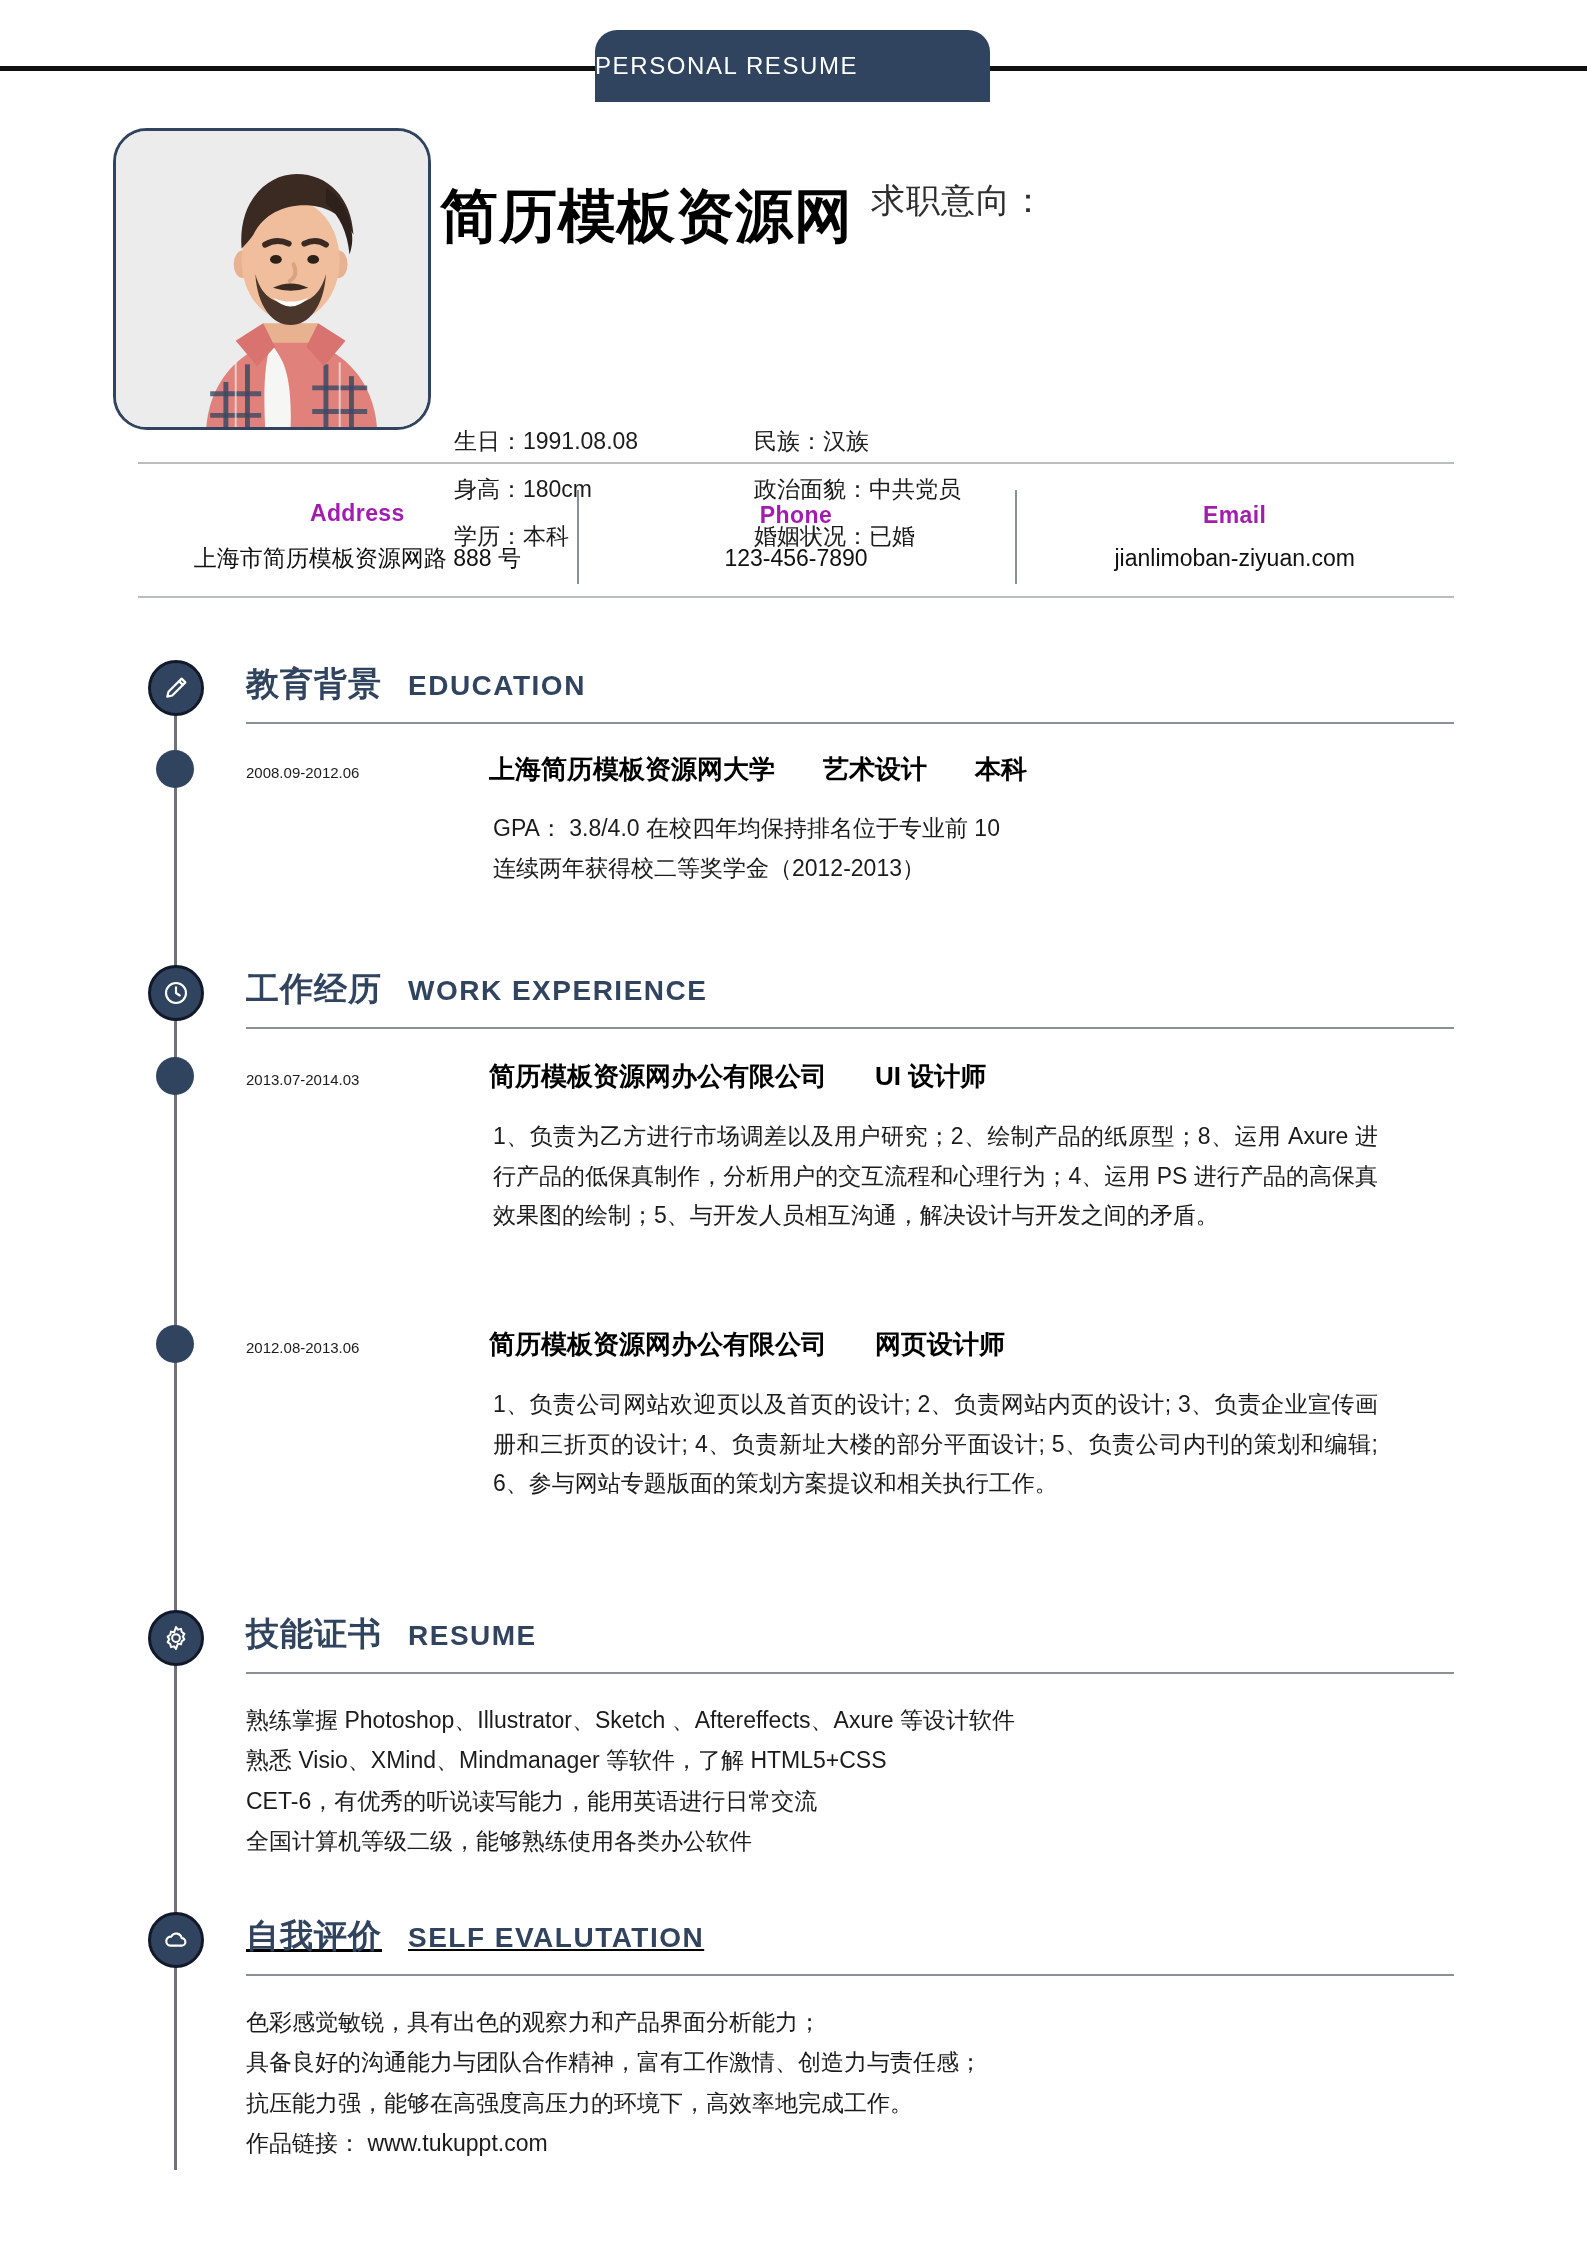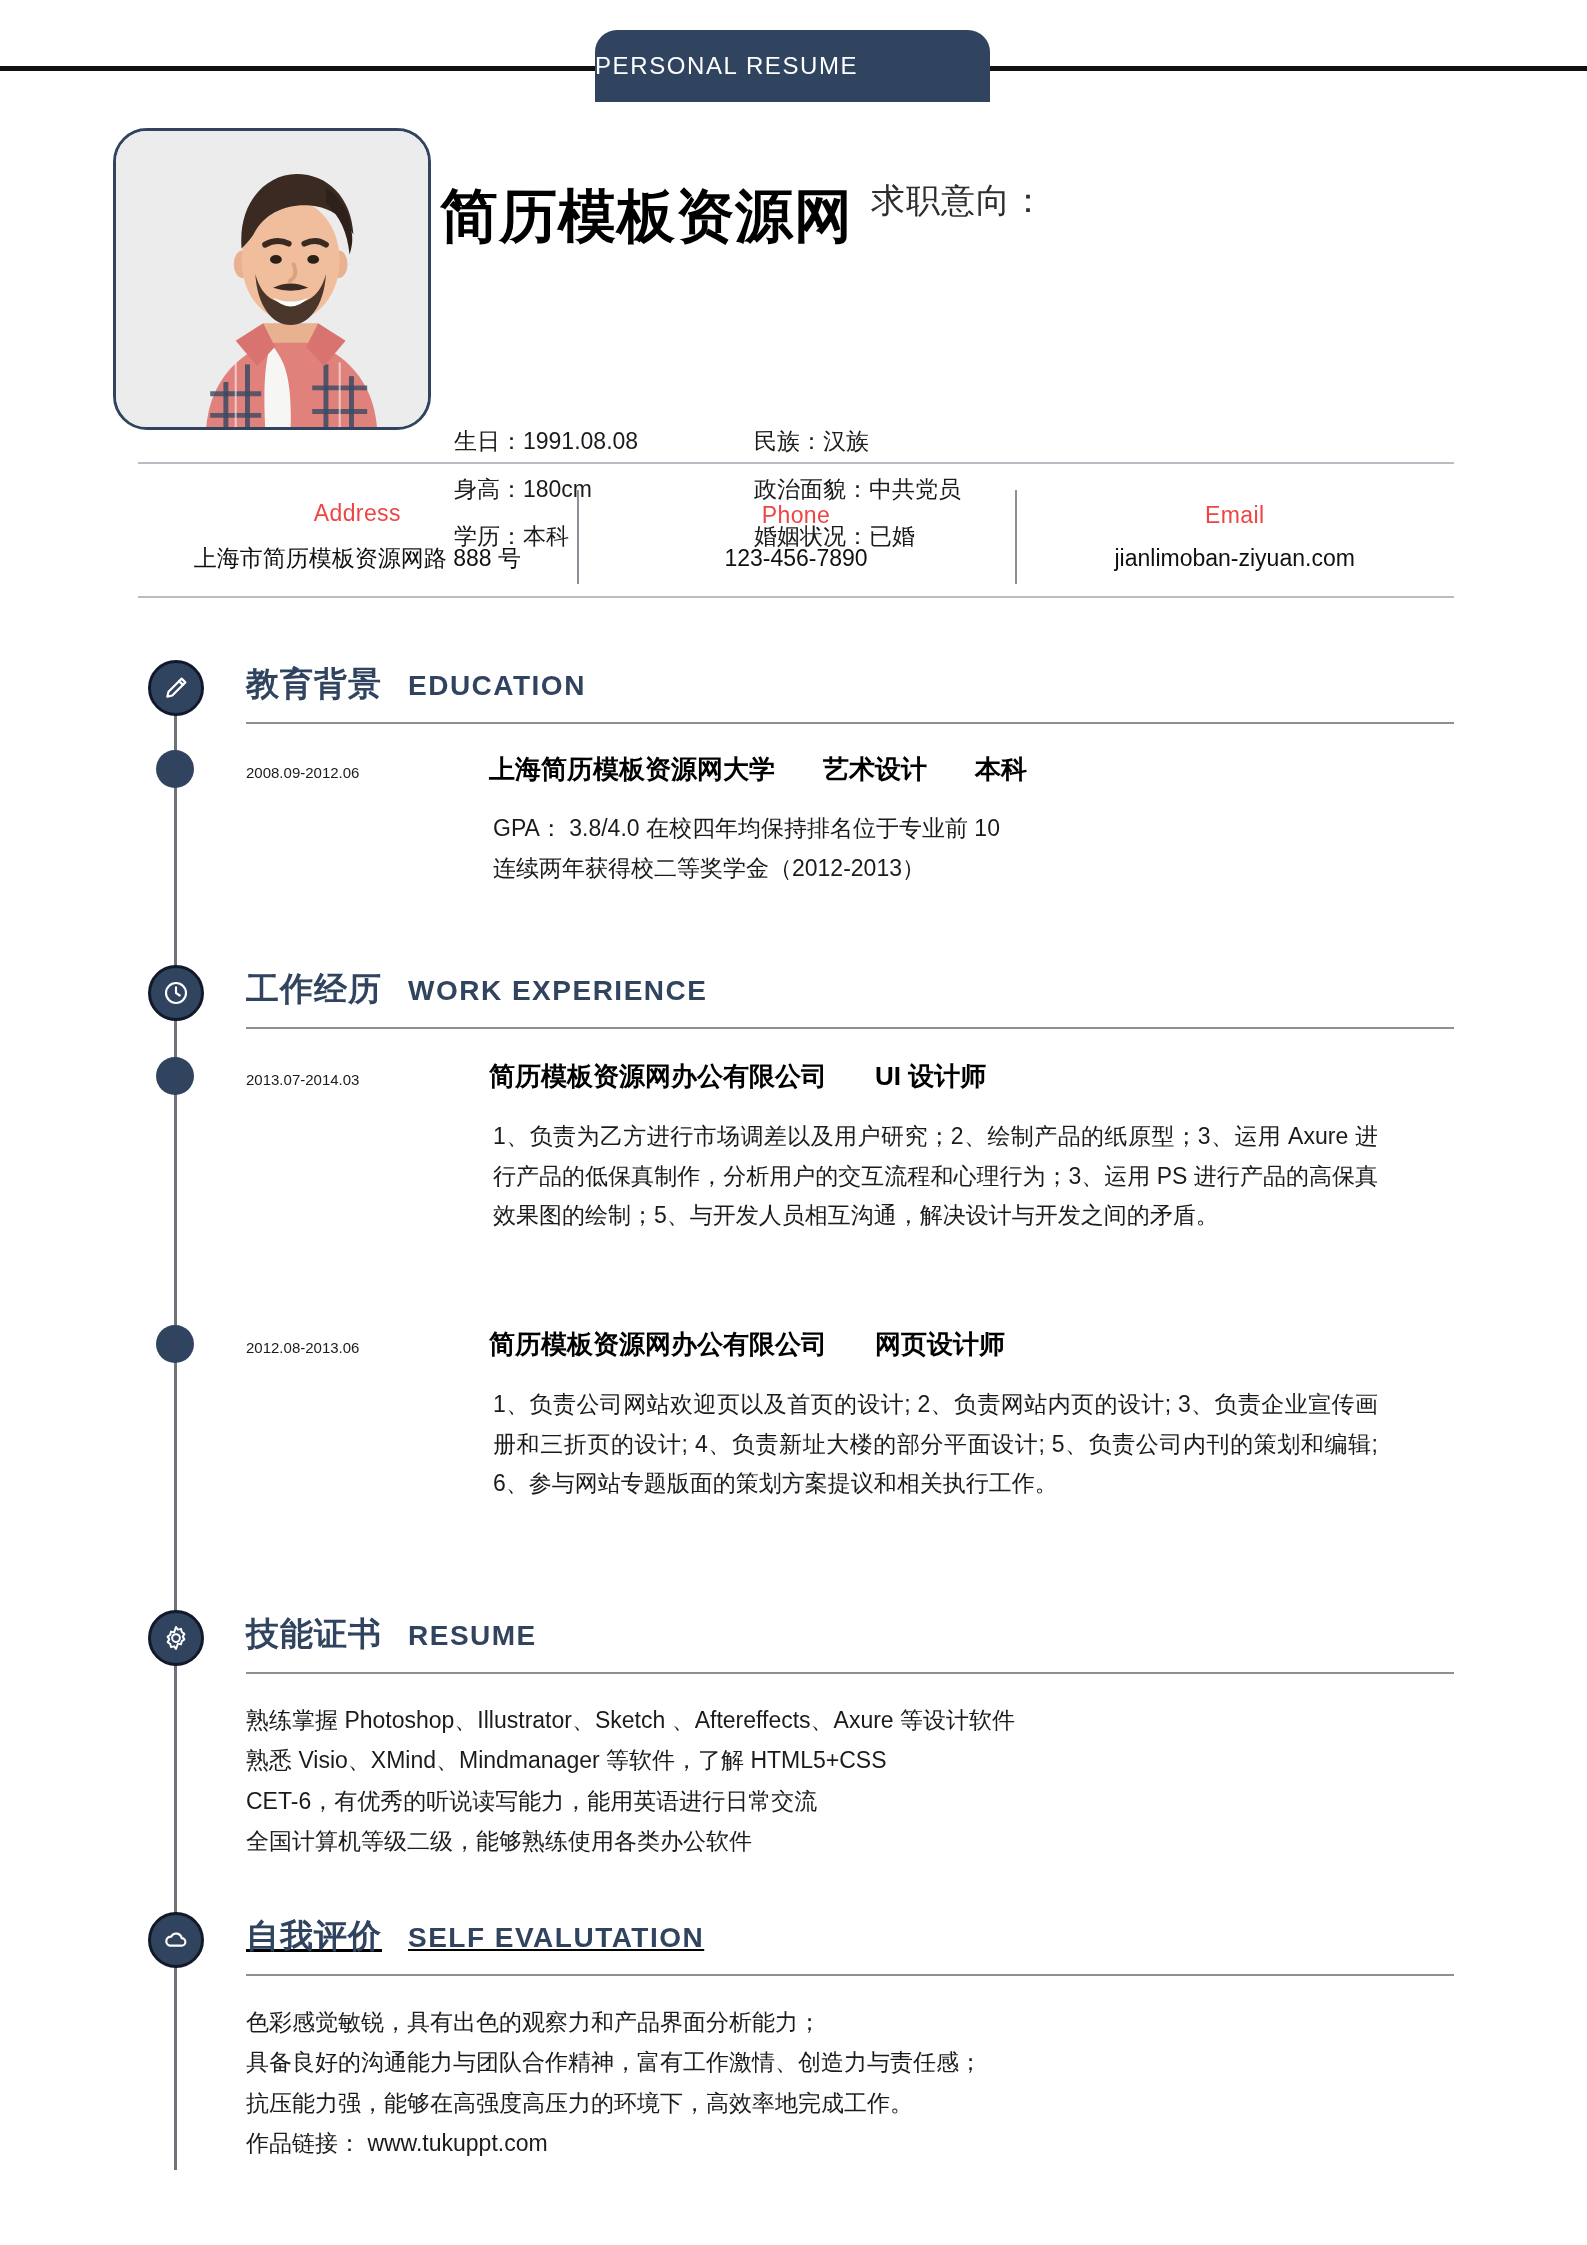--- a/index.html
+++ b/index.html
@@ -135,22 +135,22 @@
     content: "";
     position: absolute;
     left: 0;
     top: 8px;
     bottom: 8px;
     width: 2px;
     background: #8b8f96;
   }
   .contact-label {
     font-size: 23px;
-    font-weight: 400;
-    color: #ef4444;
+    font-weight: 700;
+    color: #a21caf;
     letter-spacing: 0.4px;
   }
   .contact-value {
     font-size: 23px;
     color: #101010;
   }
 
   .contact-divider-bottom {
     position: absolute;
     top: 596px;
@@ -413,21 +413,21 @@
   </div>
   <div class="sec-rule" style="top:82px;"></div>
 
   <div class="dot" style="top:112px;"></div>
   <div class="entry-head" style="top:114px;left:246px;">
     <span class="entry-date">2013.07-2014.03</span>
     <span class="entry-org">简历模板资源网办公有限公司</span>
     <span class="entry-sep"></span>
     <span class="entry-role">UI 设计师</span>
   </div>
-  <div class="entry-body" style="top:172px;">1、负责为乙方进行市场调差以及用户研究；2、绘制产品的纸原型；3、运用 Axure 进行产品的低保真制作，分析用户的交互流程和心理行为；3、运用 PS 进行产品的高保真效果图的绘制；5、与开发人员相互沟通，解决设计与开发之间的矛盾。</div>
+  <div class="entry-body" style="top:172px;">1、负责为乙方进行市场调差以及用户研究；2、绘制产品的纸原型；8、运用 Axure 进行产品的低保真制作，分析用户的交互流程和心理行为；4、运用 PS 进行产品的高保真效果图的绘制；5、与开发人员相互沟通，解决设计与开发之间的矛盾。</div>
 
   <div class="dot" style="top:380px;"></div>
   <div class="entry-head" style="top:382px;left:246px;">
     <span class="entry-date">2012.08-2013.06</span>
     <span class="entry-org">简历模板资源网办公有限公司</span>
     <span class="entry-sep"></span>
     <span class="entry-role">网页设计师</span>
   </div>
   <div class="entry-body" style="top:440px;">1、负责公司网站欢迎页以及首页的设计; 2、负责网站内页的设计; 3、负责企业宣传画册和三折页的设计; 4、负责新址大楼的部分平面设计; 5、负责公司内刊的策划和编辑; 6、参与网站专题版面的策划方案提议和相关执行工作。</div>
 </div>

